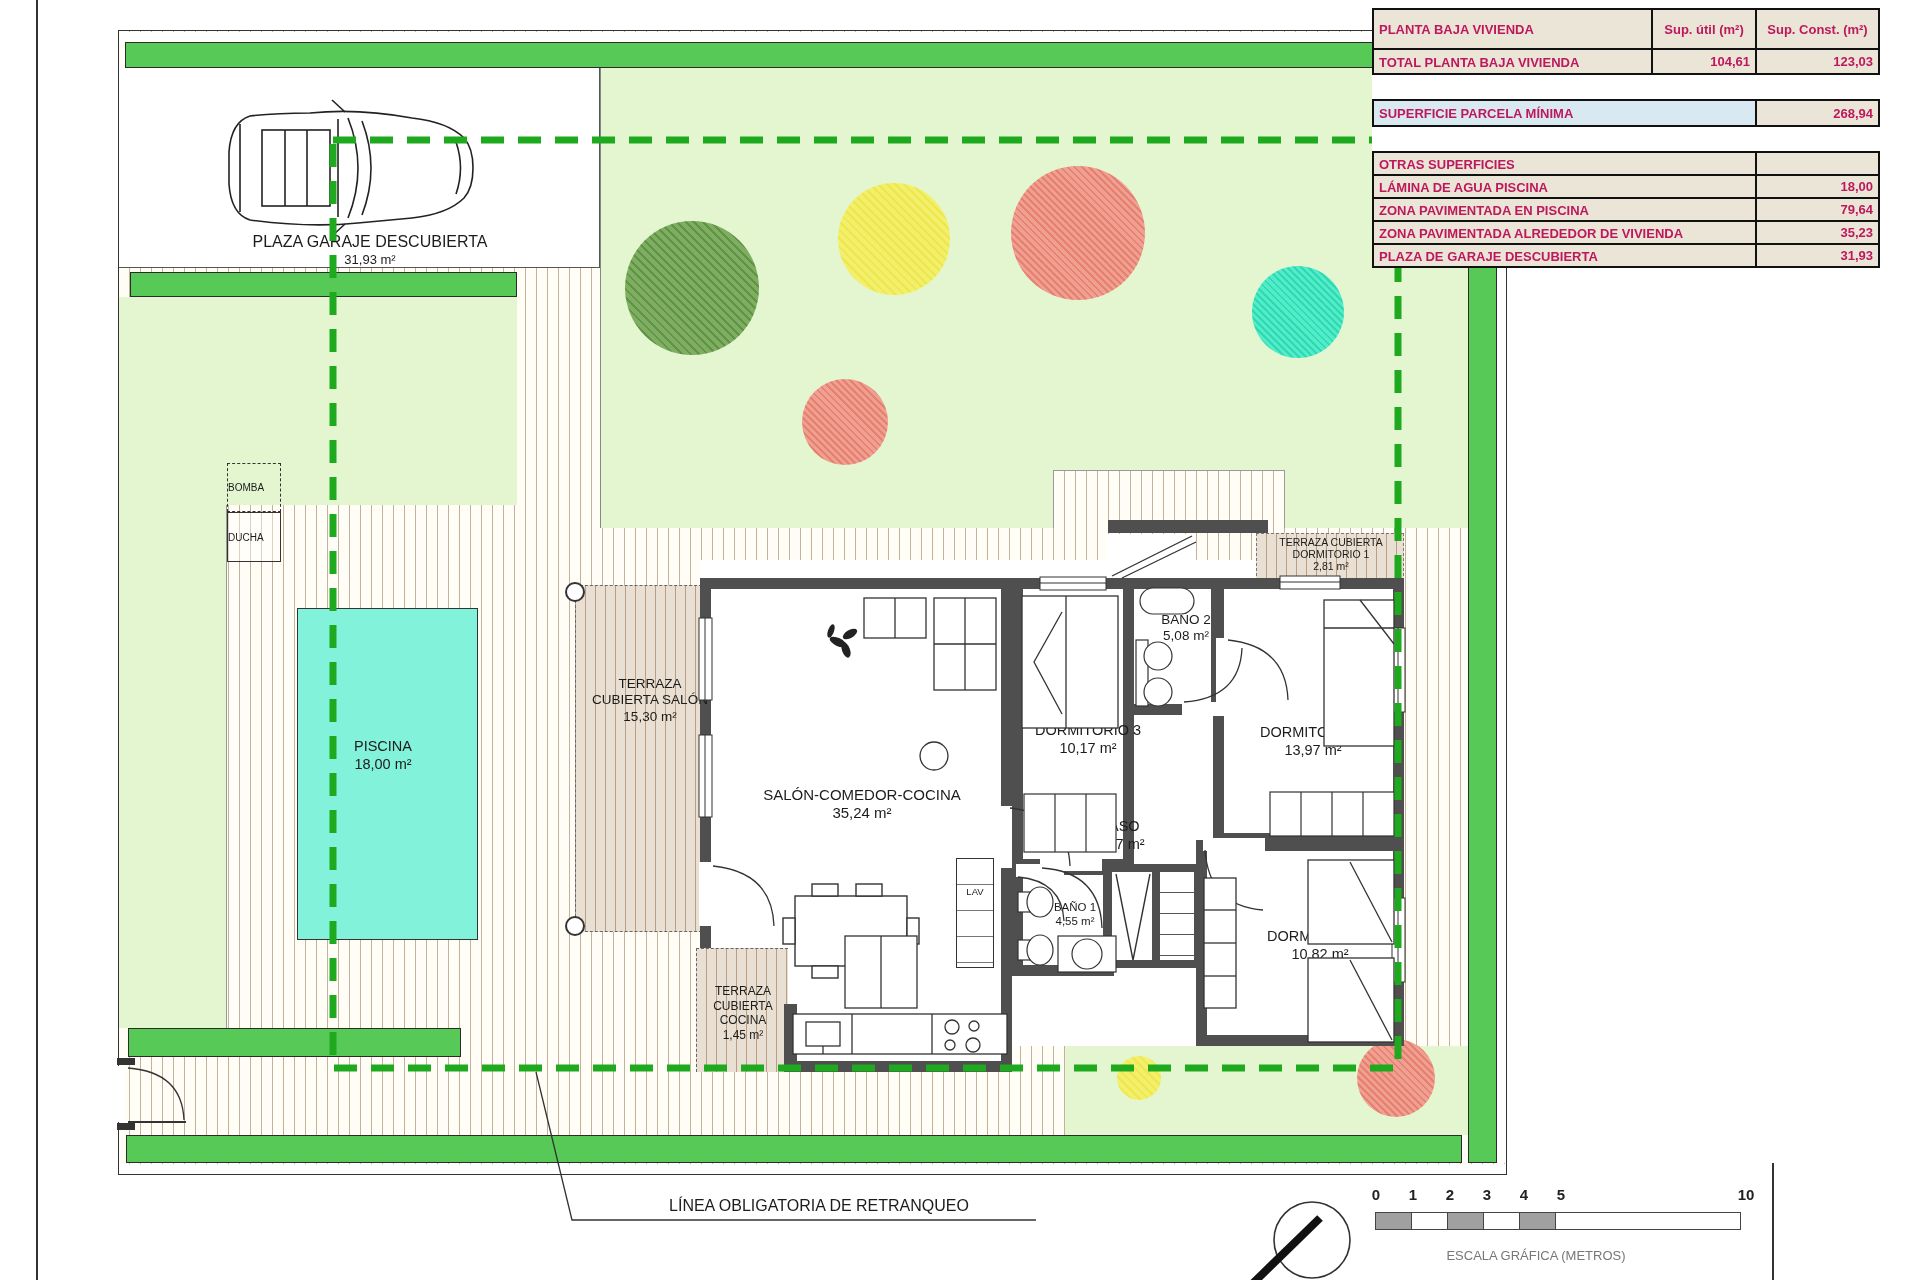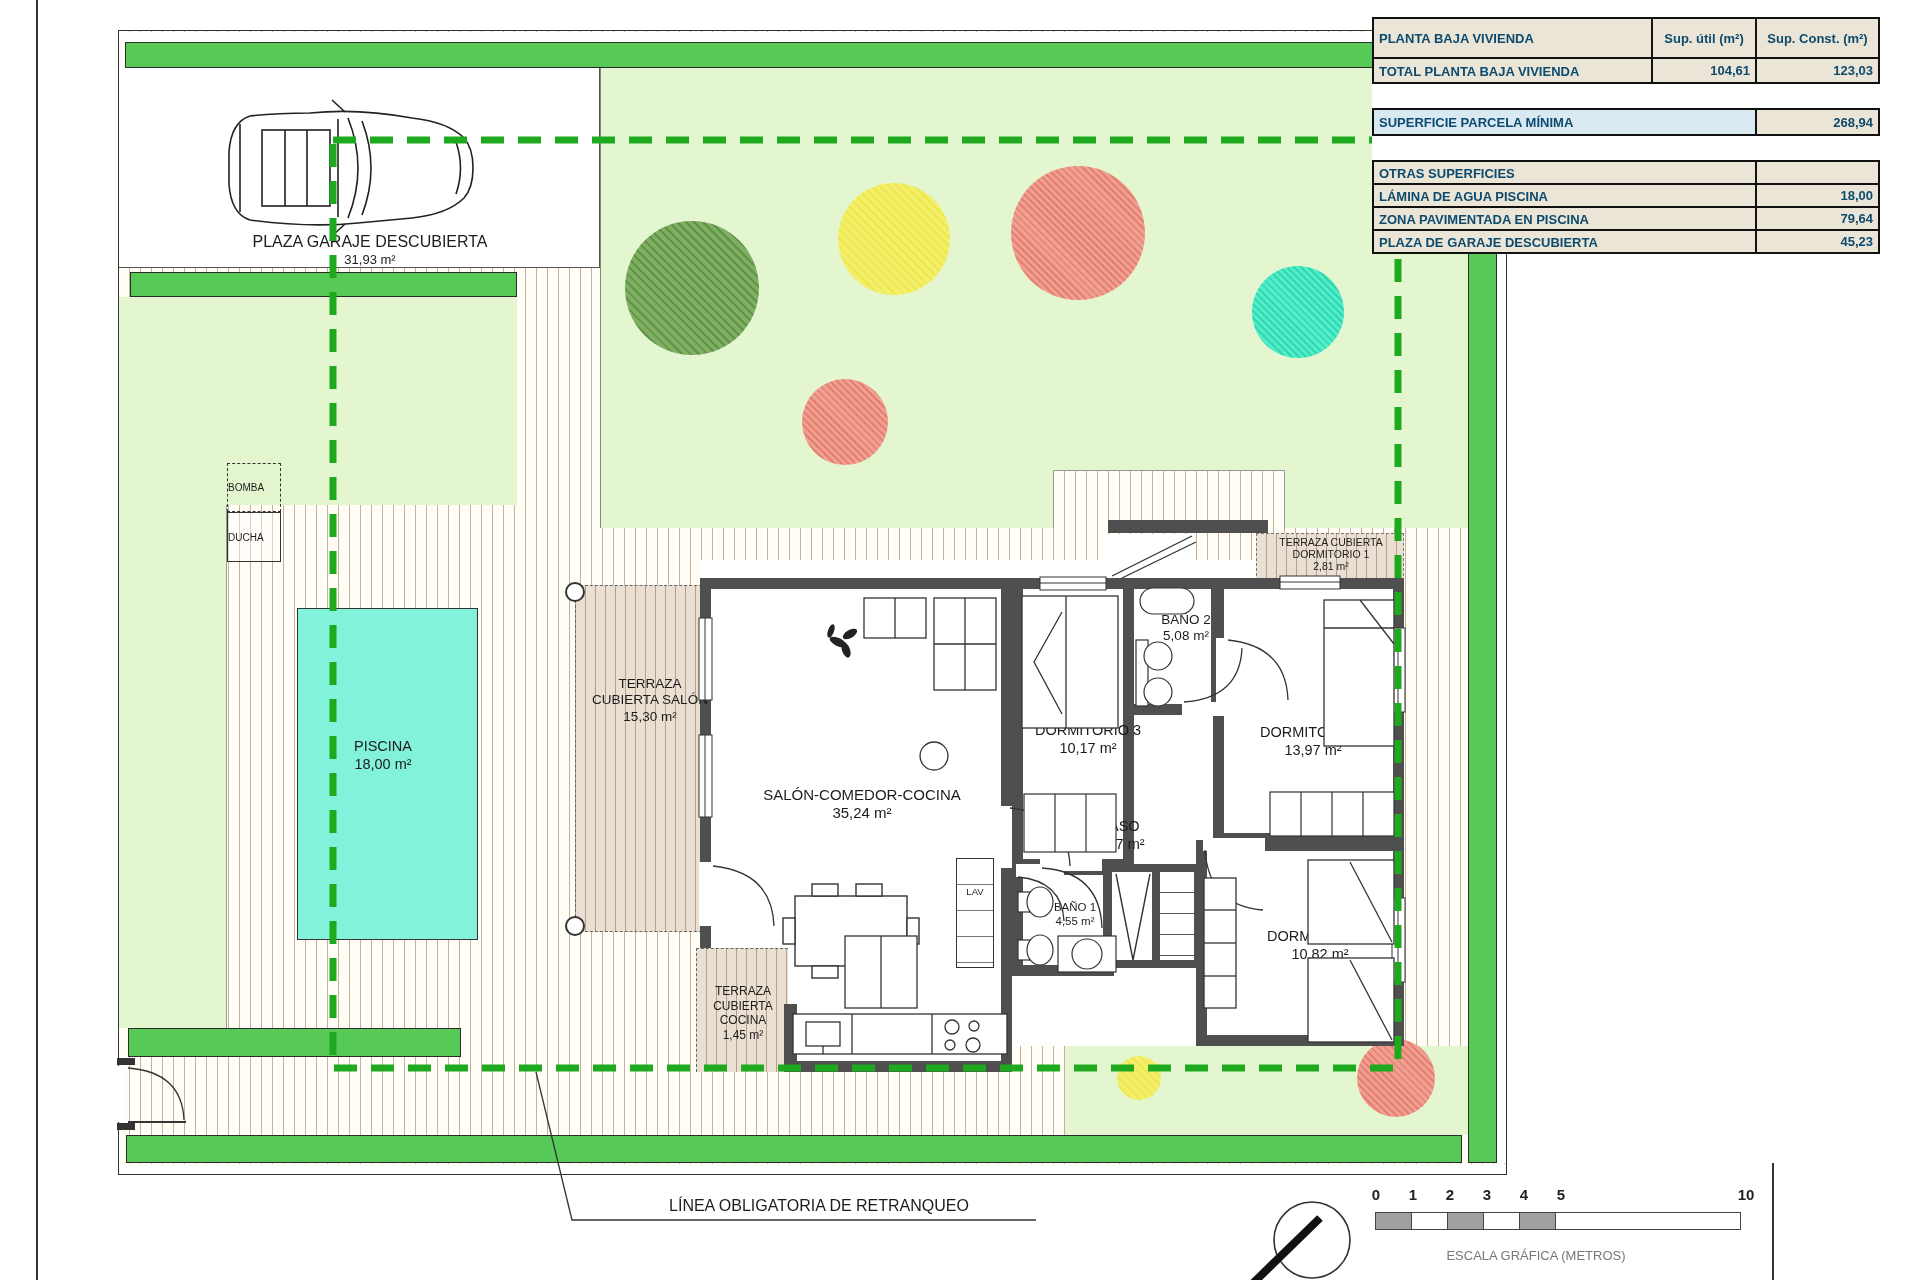--- a/index.html
+++ b/index.html
@@ -16,22 +16,22 @@
   .t-green{background:repeating-linear-gradient(45deg,#7fae63 0 4px,#5f9447 4px 6px);}
   .t-yellow{background:repeating-linear-gradient(45deg,#f4ef6a 0 4px,#ece74c 4px 6px);}
   .t-red{background:repeating-linear-gradient(45deg,#efa093 0 3px,#e7816f 3px 5px);}
   .t-teal{background:repeating-linear-gradient(45deg,#52ecc8 0 3px,#2fd9b2 3px 5px);}
   .roombox{background:#fff;border:11px solid #4f4f4f;box-sizing:border-box;}
   .wall{background:#4f4f4f;}
   .lbl{position:absolute;line-height:1.22;color:#1c1c1c;text-align:center;}
   .lbl span{display:block;}
   .ctr{text-align:center;}
   
-  #areas-table{position:absolute;left:1372px;top:17px;width:508px;z-index:50;
-               font-size:13px;font-weight:bold;color:#0c4a6e;}
+  #areas-table{position:absolute;left:1372px;top:8px;width:508px;z-index:50;
+               font-size:13px;font-weight:bold;color:#be185d;}
   .trow{display:flex;box-sizing:border-box;border:2px solid #111;background:#eae5d6;margin-top:-2px;}
   .trow .lc{flex:1;padding:3px 5px 2px 5px;display:flex;align-items:center;box-sizing:border-box;}
   .trow .vc{box-sizing:border-box;border-left:2px solid #111;display:flex;align-items:center;
             justify-content:flex-end;padding:2px 5px;}
   .trow .vc.ctrc{justify-content:center;text-align:center;padding:2px 2px;}
   .tspacer{height:26px;background:#fff;}
   
   #scale-bar{position:absolute;left:1376px;top:1212px;width:372px;height:18px;display:flex;}
   #scale-bar .seg{box-sizing:border-box;border:1px solid #444;margin-left:-1px;height:18px;}
   .tick{position:absolute;width:26px;margin-left:-13px;text-align:center;
@@ -365,18 +365,22 @@
     </div>
     <div class="trow" style="height:25px;">
       <div class="lc">LÁMINA DE AGUA PISCINA</div>
       <div class="vc" style="width:123px;">18,00</div>
     </div>
     <div class="trow" style="height:25px;">
       <div class="lc">ZONA PAVIMENTADA EN PISCINA</div>
       <div class="vc" style="width:123px;">79,64</div>
     </div>
     <div class="trow" style="height:25px;">
+      <div class="lc">ZONA PAVIMENTADA ALREDEDOR DE VIVIENDA</div>
+      <div class="vc" style="width:123px;">35,23</div>
+    </div>
+    <div class="trow" style="height:25px;">
       <div class="lc">PLAZA DE GARAJE DESCUBIERTA</div>
-      <div class="vc" style="width:123px;">45,23</div>
+      <div class="vc" style="width:123px;">31,93</div>
     </div>
   </div>
 
 </div>
 
 </body></html>

